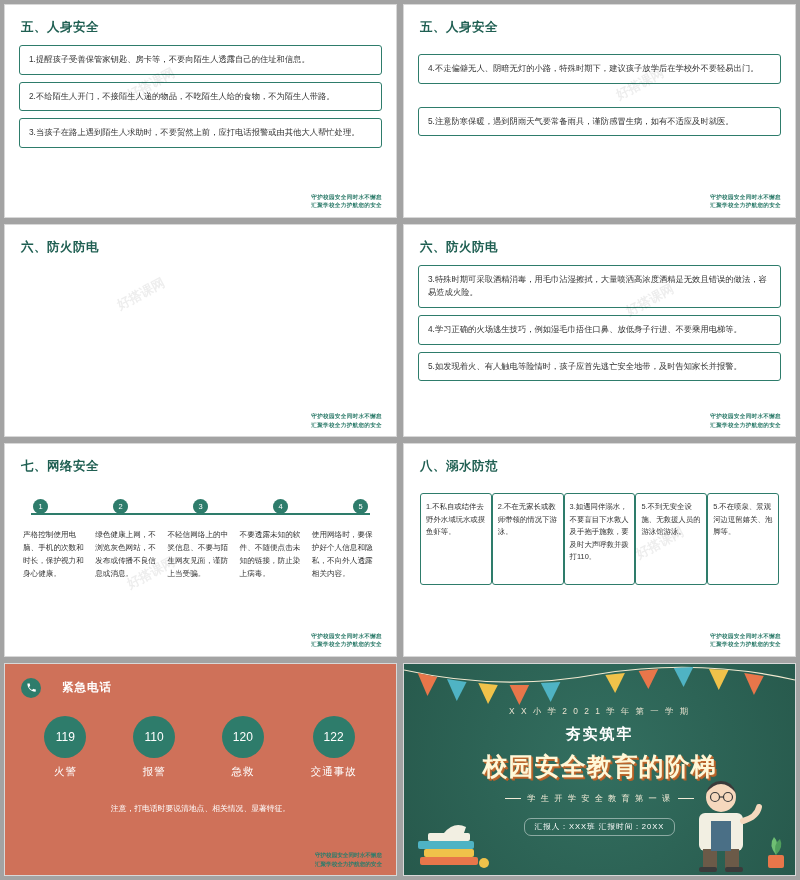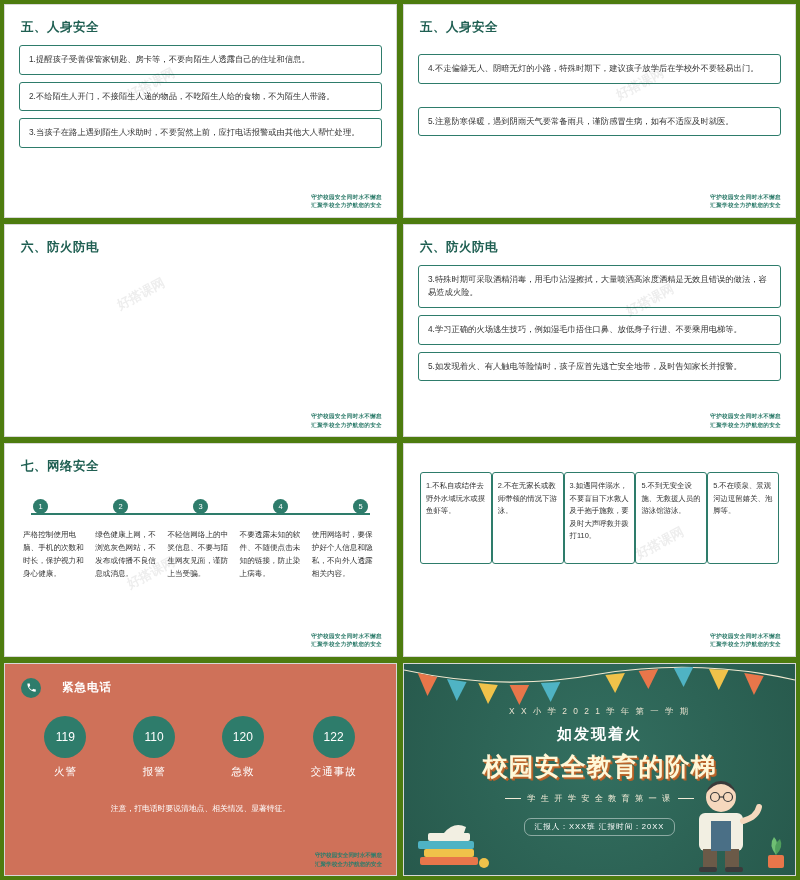--- a/index.html
+++ b/index.html
@@ -9,21 +9,21 @@
     background: #c9705c;
     font-family: "Liberation Sans", sans-serif;
   }
   .page {
     width: 800px; height: 880px;
     display: grid;
     grid-template-columns: 1fr 1fr;
     grid-template-rows: repeat(4, 1fr);
     gap: 6px;
     padding: 4px 4px;
-    background: #4d7c0f;
+    background: #a3a3a3;
   }
   .slide {
     background: #ffffff;
     border: 1px solid #d8d8d8;
     position: relative;
     overflow: hidden;
     padding: 10px 14px 8px 14px;
   }
   .slide-title {
     font-size: 12.5px;
@@ -271,20 +271,21 @@
       <div class="tl-col">使用网络时，要保护好个人信息和隐私，不向外人透露相关内容。</div>
     </div>
     <div class="watermark" style="left:120px; top:120px;">好搭课网</div>
     <div class="footer-stamp">
       <div>守护校园安全同时水不懈怠</div>
       <div>汇聚学校全力护航您的安全</div>
     </div>
   </div>
 
   <div class="slide">
+    <div class="slide-title">八、溺水防范</div>
     <div class="drown-row">
       <div class="drown-card">1.不私自或结伴去野外水域玩水或摸鱼虾等。</div>
       <div class="drown-card">2.不在无家长或教师带领的情况下游泳。</div>
       <div class="drown-card">3.如遇同伴溺水，不要盲目下水救人及手抱手施救，要及时大声呼救并拨打110。</div>
       <div class="drown-card">5.不到无安全设施、无救援人员的游泳馆游泳。</div>
       <div class="drown-card">5.不在喷泉、景观河边逗留嬉关、泡脚等。</div>
     </div>
     <div class="watermark" style="left:230px; top:90px;">好搭课网</div>
     <div class="footer-stamp">
       <div>守护校园安全同时水不懈怠</div>
@@ -338,21 +339,21 @@
         <polygon points="140,19 160,18 150,38" fill="#4fb3c4"></polygon>
         <polygon points="206,11 226,9 216,29" fill="#f0c24a"></polygon>
         <polygon points="240,7 260,5 250,25" fill="#e8764a"></polygon>
         <polygon points="276,4 296,3 286,23" fill="#4fb3c4"></polygon>
         <polygon points="312,5 332,6 322,26" fill="#f0c24a"></polygon>
         <polygon points="348,9 368,12 358,31" fill="#e8764a"></polygon>
       </g>
     </svg>
     <div class="cover-inner">
       <div class="cover-school">X X 小 学 2 0 2 1 学 年 第 一 学 期</div>
-      <div class="cover-sub">如发现着火</div>
+      <div class="cover-sub">夯实筑牢</div>
       <div class="cover-main">校园安全教育的阶梯</div>
       <div class="cover-line">学 生 开 学 安 全 教 育 第 一 课</div>
       <div class="cover-meta">汇报人：XXX班  汇报时间：20XX</div>
     </div>
     <svg class="books" viewBox="0 0 80 58">
       <rect x="6" y="44" width="58" height="8" rx="2" fill="#e8764a"></rect>
       <rect x="10" y="36" width="50" height="8" rx="2" fill="#f0c24a"></rect>
       <rect x="4" y="28" width="56" height="8" rx="2" fill="#4fb3c4"></rect>
       <rect x="14" y="20" width="42" height="8" rx="2" fill="#f2efe2"></rect>
       <path d="M30 20 q10 -12 22 -6 l-2 6z" fill="#f2efe2"></path>

